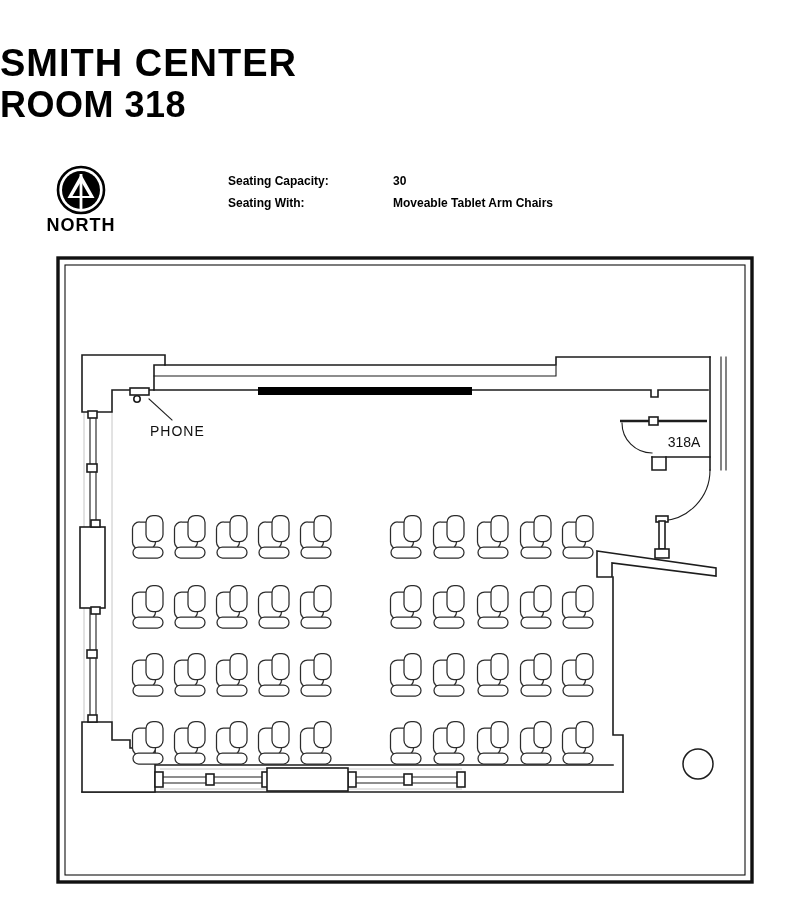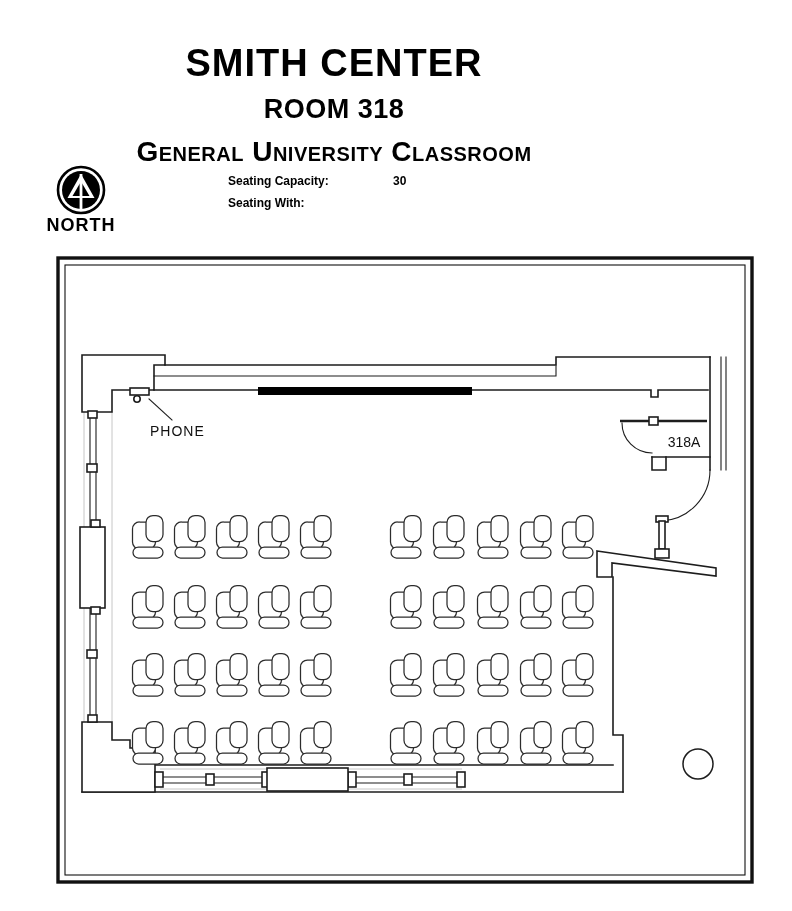--- a/index.html
+++ b/index.html
@@ -1,20 +1,20 @@
 <!DOCTYPE html>
 <html><head>
 <meta charset="utf-8">
 <style>
   html,body{margin:0;padding:0;background:#ffffff;}
   .sheet{position:relative;width:792px;height:911px;background:#fff;overflow:hidden;
          font-family:"Liberation Sans", sans-serif;color:#000;}
-  .hdr{position:absolute;left:0;width:668px;text-align:center;font-weight:bold;white-space:nowrap;}
+  .hdr{position:absolute;left:0;width:668px;text-align:left;font-weight:bold;white-space:nowrap;}
   .building{top:42px;font-size:38px;letter-spacing:1px;}
-  .room{top:94px;font-size:27px;letter-spacing:.5px;}
+  .room{top:84px;font-size:36px;letter-spacing:.5px;}
   .classroom{top:136px;font-size:28px;font-variant:small-caps;letter-spacing:.5px;}
   .spec{position:absolute;font-size:12px;font-weight:bold;white-space:nowrap;}
   .spec.lbl{left:228px;}
   .spec.val{left:393px;}
   .row1{top:174px;} .row2{top:196px;} .row3{top:218px;}
   .north-wrap{position:absolute;left:40px;top:163px;width:82px;text-align:center;}
   .north-label{position:absolute;left:40px;top:215px;width:82px;text-align:center;
                font-size:18px;font-weight:bold;letter-spacing:1px;}
   svg text.plan-text{font-family:"Liberation Sans", sans-serif;font-size:14px;fill:#111;}
   svg .w  {stroke:#1d1d1d;stroke-width:1.6;fill:none;stroke-linecap:square;}
@@ -23,25 +23,25 @@
   svg .lt {stroke:#bfbfbf;stroke-width:0.9;fill:none;}
   svg .chair-part{fill:#ffffff;stroke:#2c2c2c;stroke-width:1.25;stroke-linejoin:round;}
 </style>
 </head>
 <body>
 
 <div class="sheet">
 
   <div class="hdr building">SMITH CENTER</div>
   <div class="hdr room">ROOM 318</div>
-  <div class="hdr classroom">General University Classroom</div>
 
   <div class="spec lbl row1">Seating Capacity:</div>
   <div class="spec val row1">30</div>
   <div class="spec lbl row2">Seating With:</div>
+  <div class="spec val row2">Moveable Tablet Arm Chairs</div>
 
   <div class="north-wrap">
     <svg width="54" height="54" viewBox="-27 -27 54 54">
       <circle cx="0" cy="0" r="23" fill="none" stroke="#000" stroke-width="2.6"></circle>
       <circle cx="0" cy="0" r="19" fill="#000"></circle>
       <polygon points="0,-16 13.5,8 -13.5,8" fill="#fff"></polygon>
       <polygon points="0,-8.5 8.5,6 -8.5,6" fill="#000"></polygon>
       <rect x="-1.4" y="-16" width="2.8" height="35" fill="#fff"></rect>
     </svg>
   </div>

